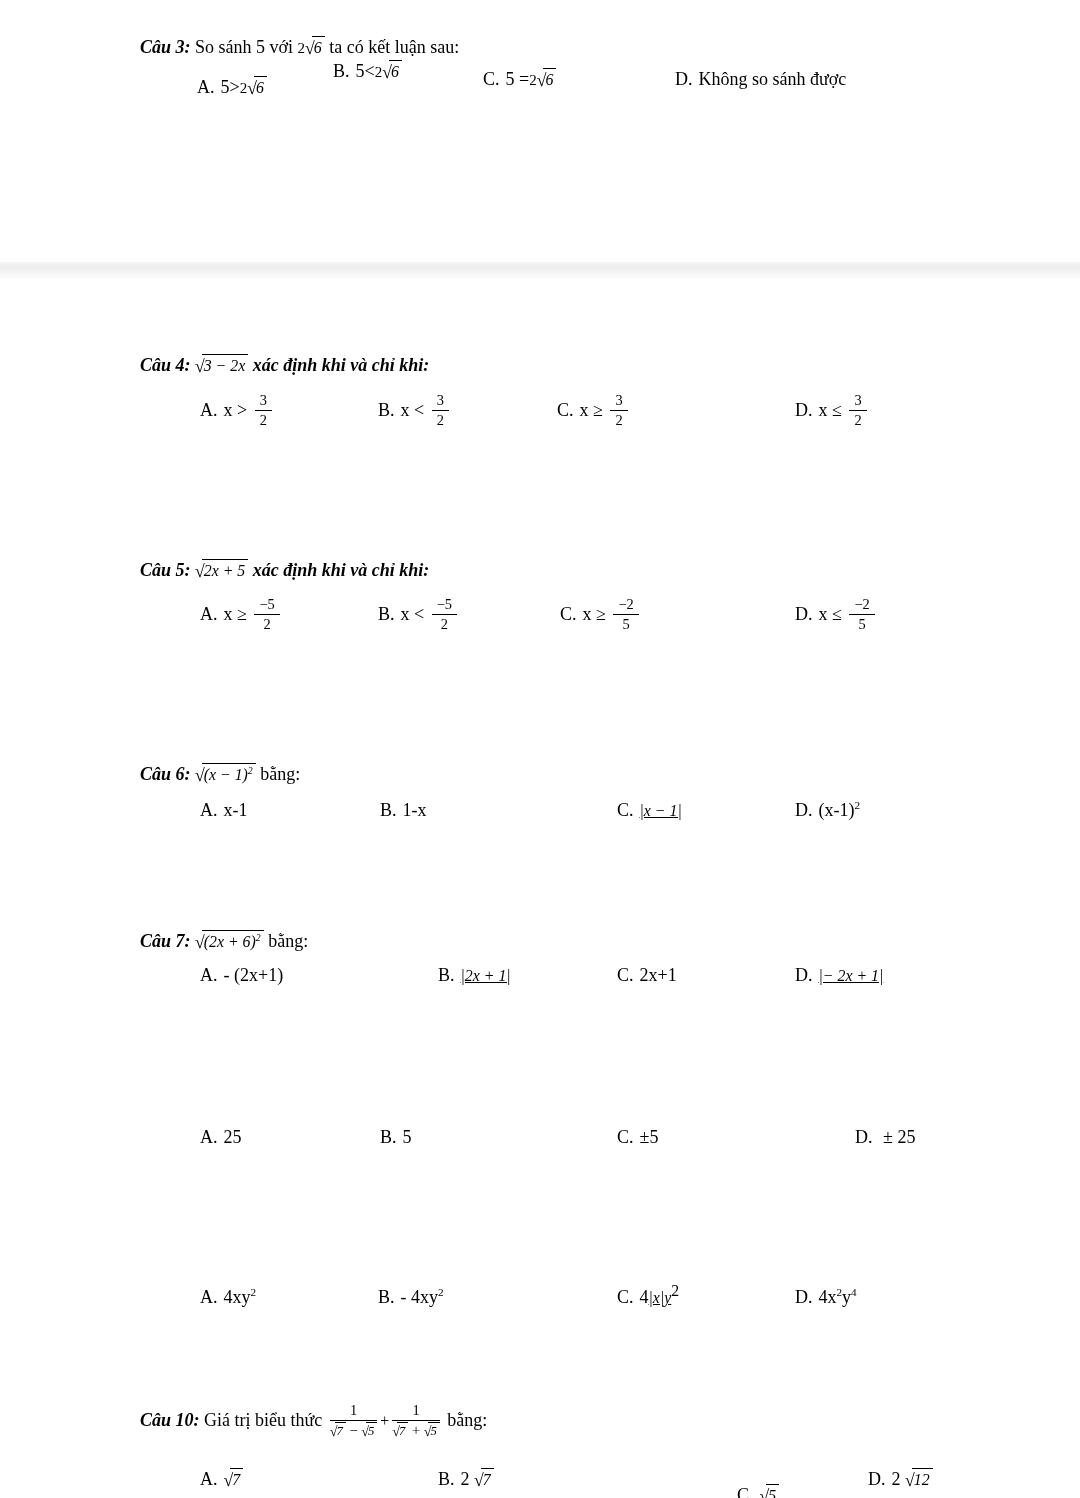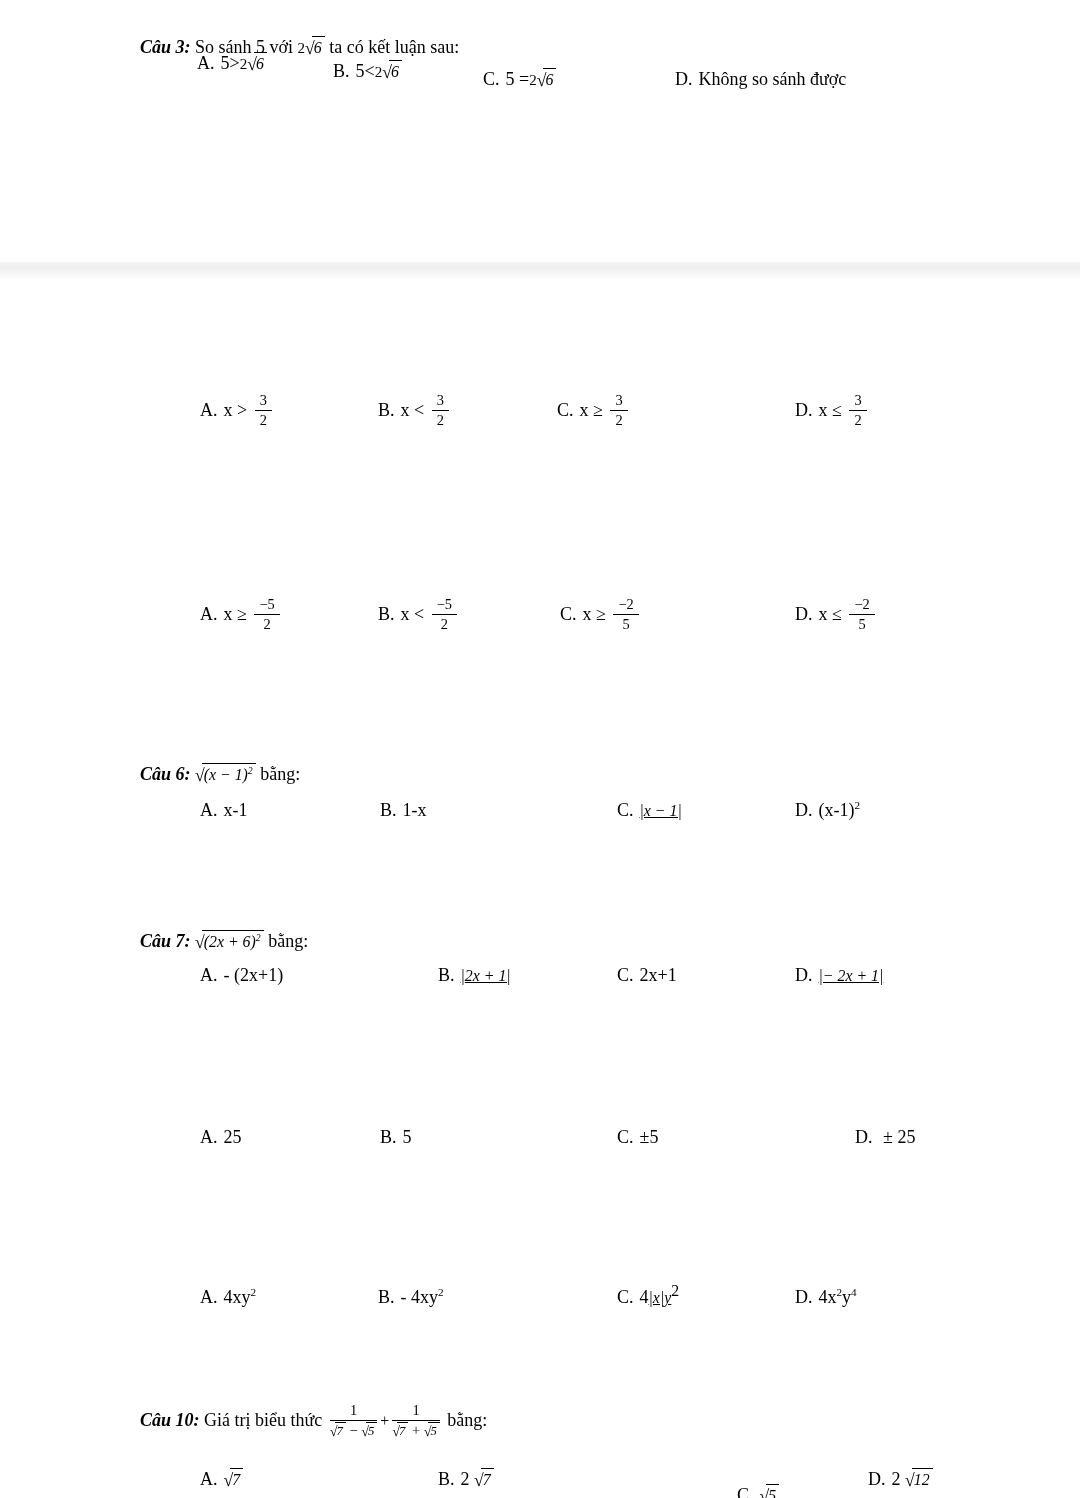--- a/index.html
+++ b/index.html
@@ -39,44 +39,46 @@
   .frac .den{padding-top:1px;}
 </style>
 </head>
 <body>
 
 <div class="page">
   <div class="divider"></div>
   <div id="questions">
       <div class="question" style="top: 28px;">
         <div class="q-title"><span class="q-label bi">Câu 3: </span><span class="q-prompt"><span>So sánh 5 với </span><span class="sqrt m"><span class="pre">2</span><span class="radsign">√</span><span class="radicand"><span>6</span></span></span><span> ta có kết luận sau:</span></span></div>
-        <div class="opt" style="left: 197px; top: 16px;"><span class="opt-key">A.</span><span class="opt-content"><span>5&gt;</span><span class="sqrt m"><span class="pre">2</span><span class="radsign">√</span><span class="radicand"><span>6</span></span></span></span></div>
+        <div class="opt" style="left: 197px; top: 40px;"><span class="opt-key">A.</span><span class="opt-content"><span>5&gt;</span><span class="sqrt m"><span class="pre">2</span><span class="radsign">√</span><span class="radicand"><span>6</span></span></span></span></div>
         <div class="opt" style="left: 333px; top: 24px;"><span class="opt-key">B.</span><span class="opt-content"><span>5&lt;</span><span class="sqrt m"><span class="pre">2</span><span class="radsign">√</span><span class="radicand"><span>6</span></span></span></span></div>
         <div class="opt" style="left: 483px; top: 32px;"><span class="opt-key">C.</span><span class="opt-content"><span>5 =</span><span class="sqrt m"><span class="pre">2</span><span class="radsign">√</span><span class="radicand"><span>6</span></span></span></span></div>
         <div class="opt" style="left: 675px; top: 32px;"><span class="opt-key">D.</span><span class="opt-content"><span>Không so sánh được</span></span></div>
       </div>
       <div class="question" style="top: 346px;">
+        <div class="q-title"><span class="q-label bi">Câu 4: </span><span class="q-prompt"><span class="sqrt m"><span class="radsign">√</span><span class="radicand"><span>3 − 2x</span></span></span><span class="bi"> xác định khi và chỉ khi:</span></span></div>
         <div class="opt" style="left: 200px; top: 40px;"><span class="opt-key">A.</span><span class="opt-content"><span>x &gt; </span><span class="frac">
               <span class="num"><span>3</span></span>
               <span class="den"><span>2</span></span>
             </span></span></div>
         <div class="opt" style="left: 378px; top: 40px;"><span class="opt-key">B.</span><span class="opt-content"><span>x &lt; </span><span class="frac">
               <span class="num"><span>3</span></span>
               <span class="den"><span>2</span></span>
             </span></span></div>
         <div class="opt" style="left: 557px; top: 40px;"><span class="opt-key">C.</span><span class="opt-content"><span>x ≥ </span><span class="frac">
               <span class="num"><span>3</span></span>
               <span class="den"><span>2</span></span>
             </span></span></div>
         <div class="opt" style="left: 795px; top: 40px;"><span class="opt-key">D.</span><span class="opt-content"><span>x ≤ </span><span class="frac">
               <span class="num"><span>3</span></span>
               <span class="den"><span>2</span></span>
             </span></span></div>
       </div>
       <div class="question" style="top: 551px;">
+        <div class="q-title"><span class="q-label bi">Câu 5: </span><span class="q-prompt"><span class="sqrt m"><span class="radsign">√</span><span class="radicand"><span>2x + 5</span></span></span><span class="bi"> xác định khi và chỉ khi:</span></span></div>
         <div class="opt" style="left: 200px; top: 39px;"><span class="opt-key">A.</span><span class="opt-content"><span>x ≥ </span><span class="frac">
               <span class="num"><span>−5</span></span>
               <span class="den"><span>2</span></span>
             </span></span></div>
         <div class="opt" style="left: 378px; top: 39px;"><span class="opt-key">B.</span><span class="opt-content"><span>x &lt; </span><span class="frac">
               <span class="num"><span>−5</span></span>
               <span class="den"><span>2</span></span>
             </span></span></div>
         <div class="opt" style="left: 560px; top: 39px;"><span class="opt-key">C.</span><span class="opt-content"><span>x ≥ </span><span class="frac">
               <span class="num"><span>−2</span></span>

